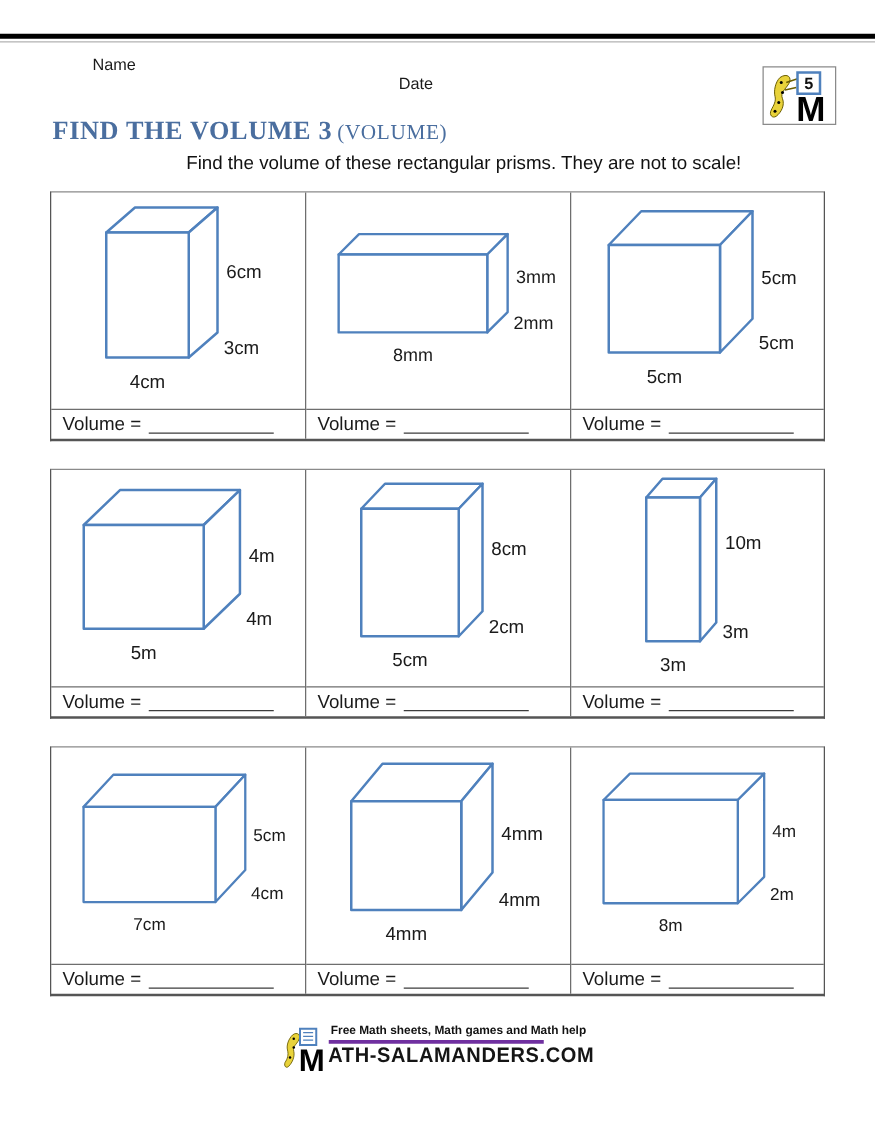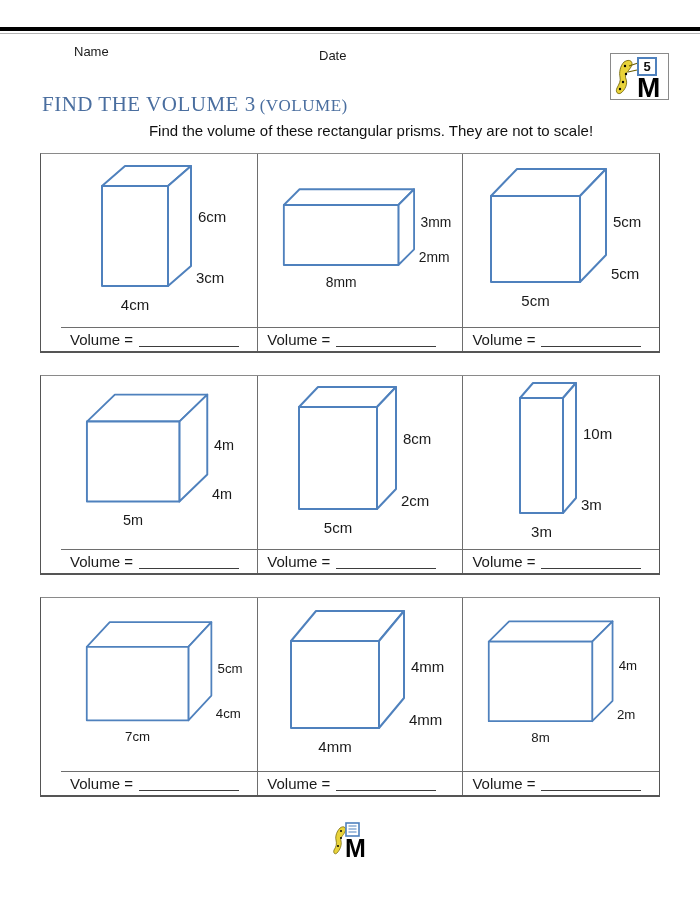--- a/index.html
+++ b/index.html
@@ -12,35 +12,35 @@
   html,body{width:700px;}
   body{
     width:700px;height:906px;background:#ffffff;overflow:hidden;
     font-family:"Liberation Sans",sans-serif;color:#1a1a1a;position:relative;
   }
   .top-space{height:27px;}
   .top-rule{height:4px;background:#000;}
   .top-rule2{height:1px;background:#b3b3b3;margin-top:2px;}
   .header-row{position:relative;height:26px;margin-top:8px;margin-left:32px;}
   .name-label{position:absolute;left:42px;top:2px;font-size:13px;}
-  .date-label{position:absolute;left:287px;top:6px;font-size:13px;}
+  .date-label{position:absolute;left:287px;top:17px;font-size:13px;}
   .corner-logo{
     position:absolute;right:31px;top:11px;width:59px;height:47px;
     border:1px solid #8a8a8a;background:#fff;z-index:5;
   }
   .title-line{margin:24px 0 5px 42px;color:var(--title-color);
     font-family:"Liberation Serif",serif;}
-  .title-main{font-size:21px;letter-spacing:.5px;}
+  .title-main{font-size:21px;letter-spacing:.5px;font-weight:bold;}
   .title-suffix{font-size:17px;letter-spacing:.5px;}
   .subtitle{margin:0 0 14px 42px;font-size:15px;color:#111;text-align:center;}
   .tables{margin-left:40px;width:620px;}
   .wtable{
     display:grid;grid-template-columns:33%  34.3% 32.7%;
     border:1px solid var(--tborder);border-top-color:#8a8a8a;
-    border-bottom-width:2px;margin-bottom:22px;background:#fff;padding-left:20px;
+    border-bottom-width:2px;margin-bottom:22px;background:#fff;
   }
   .cell{display:flex;flex-direction:column;border-right:1px solid #6e6e6e;}
   .cell:last-child{border-right:none;}
   .prism-area{
     height:173px;display:flex;align-items:center;justify-content:center;
   }
   .prism-svg{margin-left:24px;display:block;}
   .prism-svg polygon{fill:#ffffff;stroke:var(--prism-stroke);stroke-width:2;stroke-linejoin:round;}
   .prism-svg text{font:15px "Liberation Sans",sans-serif;fill:#1a1a1a;}
   .volume-row{
@@ -251,13 +251,20 @@
     <svg width="36" height="38" viewBox="0 0 36 38">
       <path d="M9,7 C13,4 16,7 14,11 C12,15 9,16 10,20 C11,24 9,29 6,32 C4,34 2,32 3,29 C5,26 6,23 5,19 C4,15 6,10 9,7 Z" fill="#e8d23a" stroke="#6b5e00" stroke-width="0.7"></path>
       <circle cx="10" cy="10" r="1" fill="#000"></circle>
         <circle cx="10" cy="17" r="1" fill="#000"></circle>
       <circle cx="7" cy="25" r="1" fill="#000"></circle>
       <rect x="15" y="2" width="13" height="13" fill="#fff" stroke="#4f81bd" stroke-width="1.6"></rect>
       <path d="M17.5,5 h8 M17.5,8 h8 M17.5,11 h8" stroke="#4f81bd" stroke-width="1"></path>
       <text x="14" y="36" font-family="Liberation Sans, sans-serif" font-size="25" font-weight="900" fill="#000">M</text>
     </svg>
   </div>
+  <div class="f-col">
+    <span class="f-tagline">Free Math sheets, Math games and Math help</span>
+    <div class="f-rule"></div>
+    <div class="f-siteline">
+      <span class="f-site">ATH-SALAMANDERS.COM</span>
+    </div>
+  </div>
 </div>
 
 </body></html>

